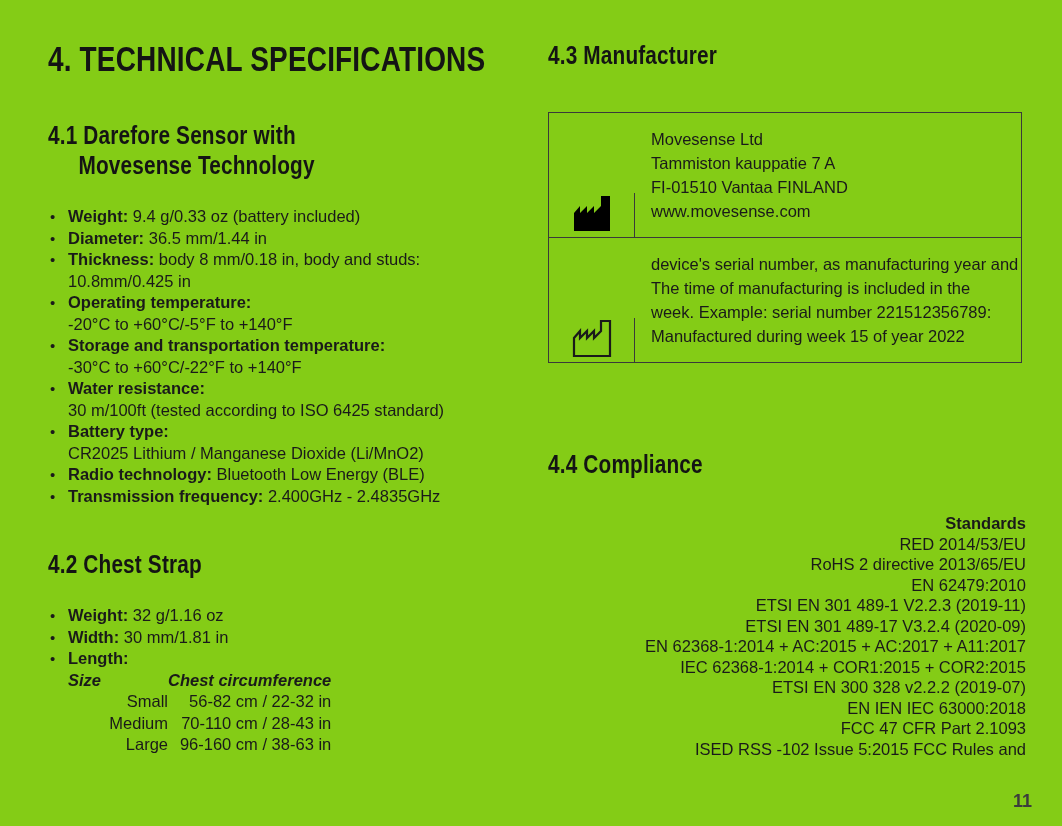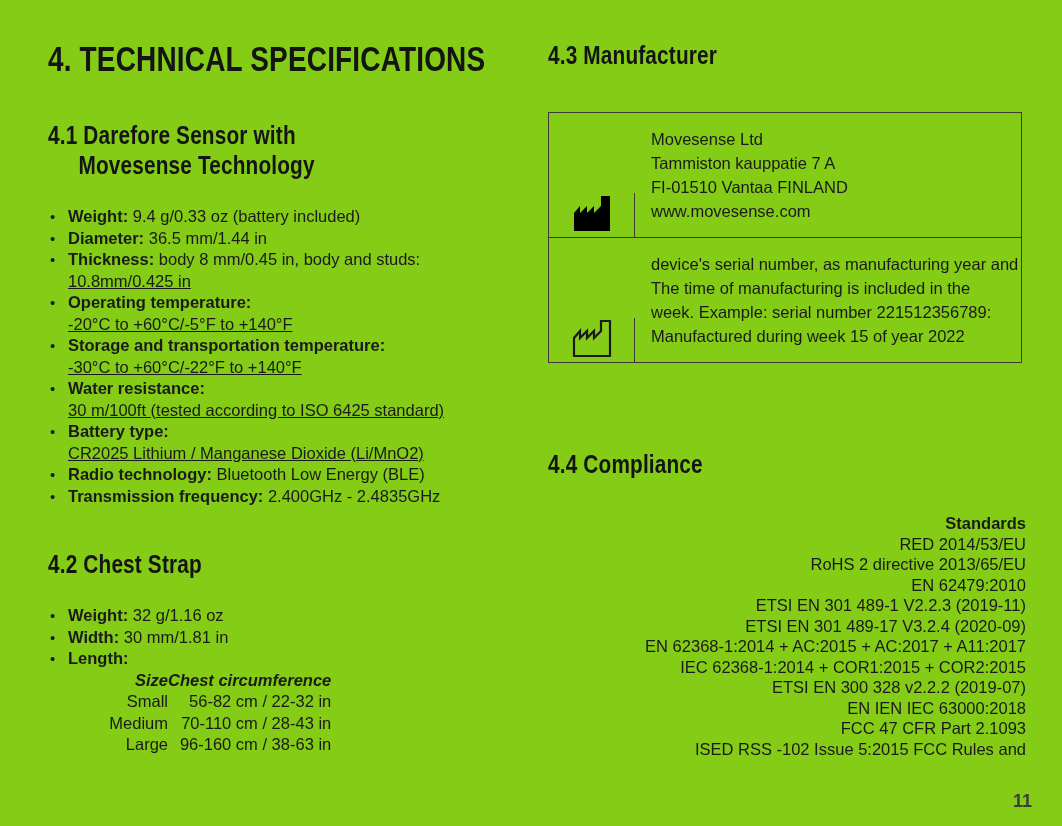--- a/index.html
+++ b/index.html
@@ -79,32 +79,31 @@
     left: 2px;
     top: 0;
     font-size: 15px;
     line-height: 21.5px;
   }
   .spec-list b {
     font-weight: bold;
   }
   .sub-line {
     display: block;
-    text-decoration: underline;
   }
 
   
   .size-table {
     border-collapse: collapse;
     font-size: 16.5px;
     line-height: 21.5px;
     margin-left: 20px;
   }
   .size-table th {
-    text-align: right;
+    text-align: left;
     font-weight: bold;
     font-style: italic;
     padding: 0 0 0 0;
   }
   .size-table td {
     text-align: right;
     font-weight: normal;
     padding: 0;
   }
   .size-table .c1 { width: 100px; }
@@ -179,21 +178,21 @@
     <h2 class="h-sub">
       <span>4.1 Darefore Sensor with</span>
       <span class="line2">Movesense Technology</span>
     </h2>
 
     <div class="gap-md"></div>
 
     <ul class="spec-list" id="list-4-1">
         <li><span class="bullet">•</span><b>Weight:</b><span> 9.4 g/0.33 oz (battery included)</span></li>
         <li><span class="bullet">•</span><b>Diameter:</b><span> 36.5 mm/1.44 in</span></li>
-        <li><span class="bullet">•</span><b>Thickness:</b><span> body 8 mm/0.45 in, body and studs:</span><span class="sub-line">10.8mm/0.425 in</span></li>
+        <li><span class="bullet">•</span><b>Thickness:</b><span> body 8 mm/0.18 in, body and studs:</span><span class="sub-line">10.8mm/0.425 in</span></li>
         <li><span class="bullet">•</span><b>Operating temperature:</b><span class="sub-line">-20°C to +60°C/-5°F to +140°F</span></li>
         <li><span class="bullet">•</span><b>Storage and transportation temperature:</b><span class="sub-line">-30°C to +60°C/-22°F to +140°F</span></li>
         <li><span class="bullet">•</span><b>Water resistance:</b><span class="sub-line">30 m/100ft (tested according to ISO 6425 standard)</span></li>
         <li><span class="bullet">•</span><b>Battery type:</b><span class="sub-line">CR2025 Lithium / Manganese Dioxide (Li/MnO2)</span></li>
         <li><span class="bullet">•</span><b>Radio technology:</b><span> Bluetooth Low Energy (BLE)</span></li>
         <li><span class="bullet">•</span><b>Transmission frequency:</b><span> 2.400GHz - 2.4835GHz</span></li>
       </ul>
 
     <div class="gap-lg"></div>
 

